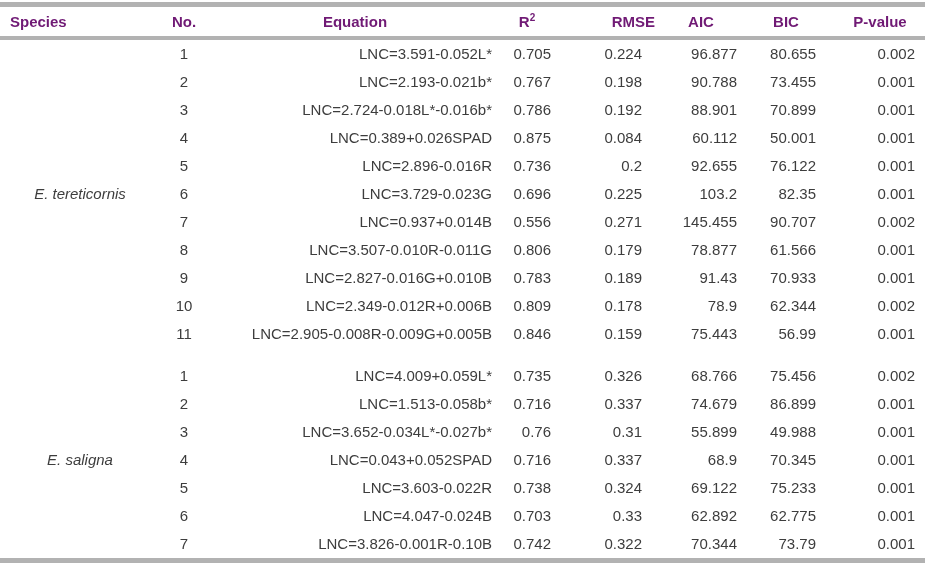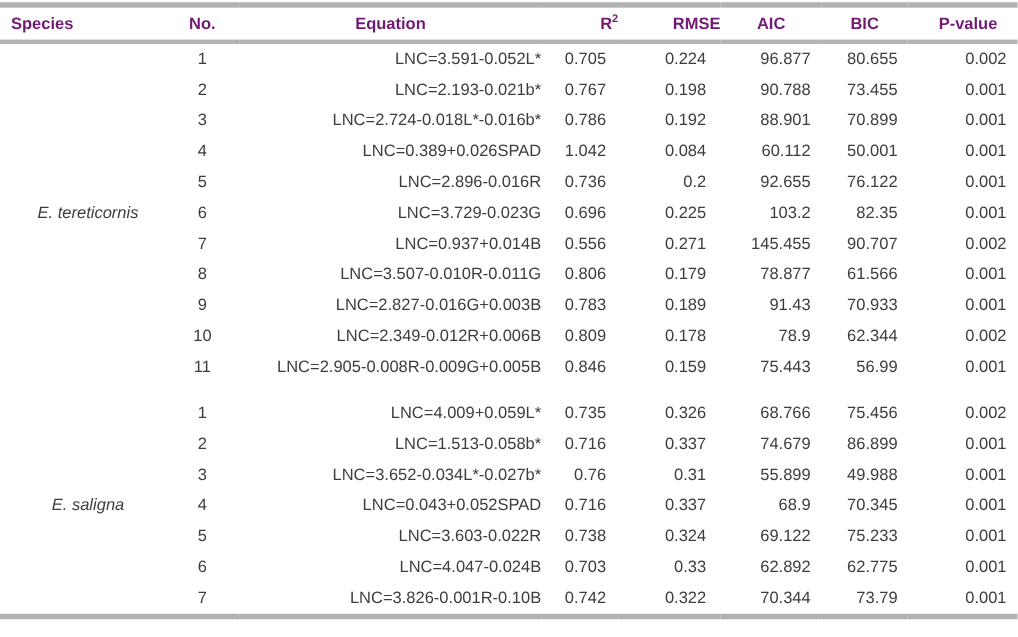--- a/index.html
+++ b/index.html
@@ -34,21 +34,21 @@
     padding: 0;
     white-space: nowrap;
   }
   th sup {
     font-size: 10px;
     line-height: 0;
   }
   th.col-species { text-align: left; padding-left: 10px; width: 140px; }
   th.col-no   { width: 68px; }
   th.col-eq   { width: 274px; }
-  th.col-r2   { width: 70px; text-align: right; }
+  th.col-r2   { width: 70px; }
   th.col-rmse { width: 93px; text-align: right; }
   th.col-aic  { width: 92px; }
   th.col-bic  { width: 78px; }
   th.col-p    { width: 110px; }
   td {
     font-size: 15px;
     color: #3d3d3d;
     height: 28px;
     padding: 0;
     white-space: nowrap;
@@ -111,21 +111,21 @@
           <td class="col-eq">LNC=2.724-0.018L*-0.016b*</td>
           <td class="col-num col-r2">0.786</td>
           <td class="col-num col-rmse">0.192</td>
           <td class="col-num col-aic">88.901</td>
           <td class="col-num col-bic">70.899</td>
           <td class="col-num col-p">0.001</td>
         </tr>
         <tr>
           <td class="col-no">4</td>
           <td class="col-eq">LNC=0.389+0.026SPAD</td>
-          <td class="col-num col-r2">1.042</td>
+          <td class="col-num col-r2">0.875</td>
           <td class="col-num col-rmse">0.084</td>
           <td class="col-num col-aic">60.112</td>
           <td class="col-num col-bic">50.001</td>
           <td class="col-num col-p">0.001</td>
         </tr>
         <tr>
           <td class="col-no">5</td>
           <td class="col-eq">LNC=2.896-0.016R</td>
           <td class="col-num col-r2">0.736</td>
           <td class="col-num col-rmse">0.2</td>
@@ -155,21 +155,21 @@
           <td class="col-no">8</td>
           <td class="col-eq">LNC=3.507-0.010R-0.011G</td>
           <td class="col-num col-r2">0.806</td>
           <td class="col-num col-rmse">0.179</td>
           <td class="col-num col-aic">78.877</td>
           <td class="col-num col-bic">61.566</td>
           <td class="col-num col-p">0.001</td>
         </tr>
         <tr>
           <td class="col-no">9</td>
-          <td class="col-eq">LNC=2.827-0.016G+0.003B</td>
+          <td class="col-eq">LNC=2.827-0.016G+0.010B</td>
           <td class="col-num col-r2">0.783</td>
           <td class="col-num col-rmse">0.189</td>
           <td class="col-num col-aic">91.43</td>
           <td class="col-num col-bic">70.933</td>
           <td class="col-num col-p">0.001</td>
         </tr>
         <tr>
           <td class="col-no">10</td>
           <td class="col-eq">LNC=2.349-0.012R+0.006B</td>
           <td class="col-num col-r2">0.809</td>

